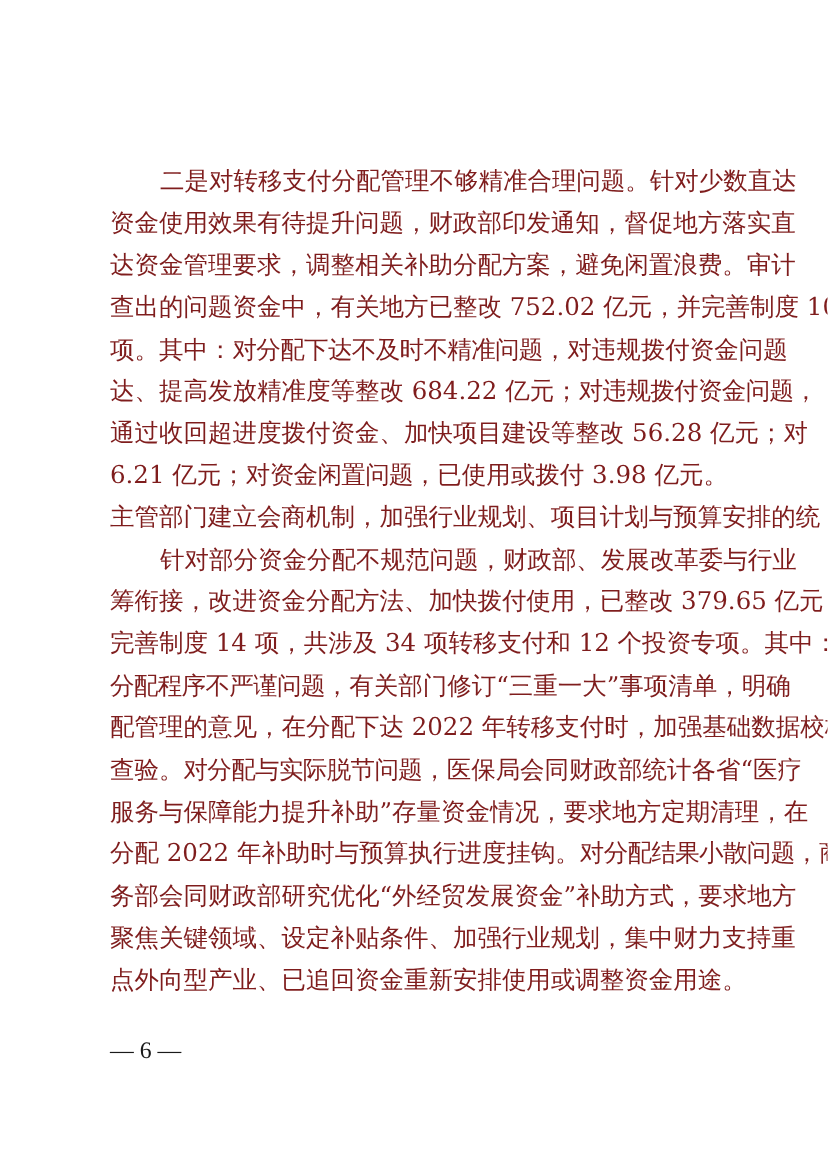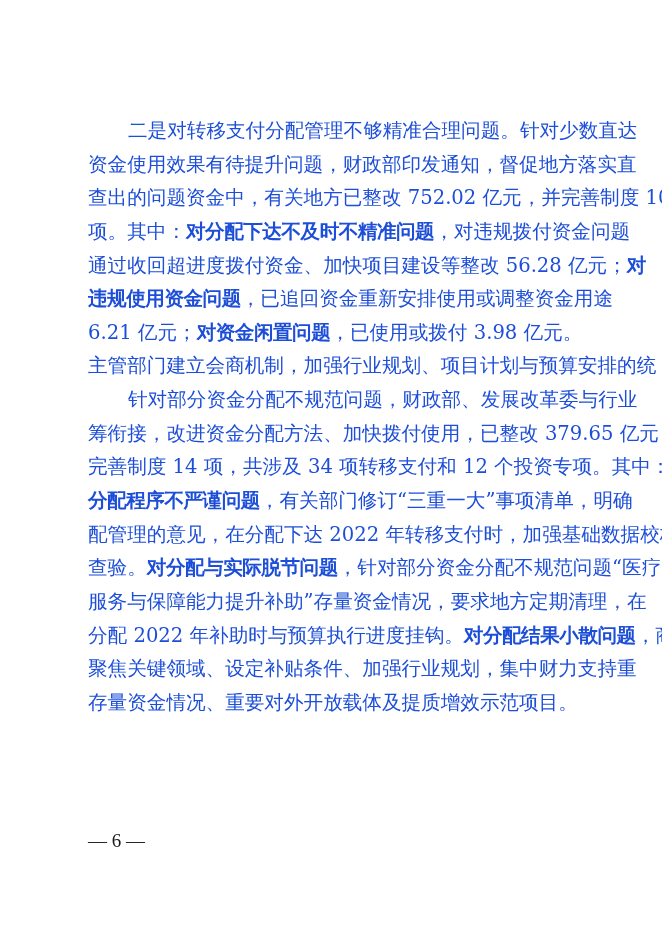--- a/index.html
+++ b/index.html
@@ -1,53 +1,55 @@
 <!DOCTYPE html>
 <html><head>
 <meta charset="utf-8">
 <style>
   html, body { margin:0; padding:0; background:#ffffff; }
   body { width:662px; height:936px; position:relative; overflow:hidden; }
   .page { position:absolute; left:0; top:0; width:662px; height:936px; background:#fff; }
   .text-block {
-    position:absolute; left:88px; top:114px; width:490px;
+    position:absolute; left:88px; top:128px; width:490px;
     font-family:"DejaVu Serif", "Liberation Serif", serif;
-    font-size:19.6px; line-height:33.65px; color:#1d4ed8;
+    font-size:19.6px; line-height:33.65px; color:#7f1d1d;
   }
   .line { display:block; white-space:nowrap; height:33.65px; text-align:justify; text-align-last:justify; }
   .line.last { text-align-last:left; }
   .line.indent { padding-left:40px; }
-  .b { font-family:"DejaVu Sans", "Liberation Sans", sans-serif; font-weight:bold; letter-spacing:-0.5px; }
+  .b { font-family:"DejaVu Sans", "Liberation Sans", sans-serif; font-weight:normal; letter-spacing:-0.5px; }
   .page-number {
     position:absolute; left:88px; top:830px;
     font-family:"Liberation Serif", serif; font-size:19px; color:#1a1a1a;
   }
 </style>
 </head>
 <body>
 
 <div class="page">
   <div class="text-block" id="text-block">
       <div>
         <span class="line indent"><span>二是对转移支付分配管理不够精准合理问题。针对少数直达</span></span>
         <span class="line"><span>资金使用效果有待提升问题，财政部印发通知，督促地方落实直</span></span>
+        <span class="line"><span>达资金管理要求，调整相关补助分配方案，避免闲置浪费。审计</span></span>
         <span class="line"><span>查出的问题资金中，有关地方已整改 752.02 亿元，并完善制度 10</span></span>
         <span class="line"><span>项。其中：</span><span class="b">对分配下达不及时不精准问题</span><span>，对违规拨付资金问题</span></span>
+        <span class="line"><span>达、提高发放精准度等整改 684.22 亿元；</span><span class="b">对违规拨付资金问题</span><span>，</span></span>
         <span class="line"><span>通过收回超进度拨付资金、加快项目建设等整改 56.28 亿元；</span><span class="b">对</span></span>
-        <span class="line"><span class="b">违规使用资金问题</span><span>，已追回资金重新安排使用或调整资金用途</span></span>
         <span class="line last"><span>6.21 亿元；</span><span class="b">对资金闲置问题</span><span>，已使用或拨付 3.98 亿元。</span></span>
       </div>
       <div>
         <span class="line"><span>主管部门建立会商机制，加强行业规划、项目计划与预算安排的统</span></span>
         <span class="line indent"><span>针对部分资金分配不规范问题，财政部、发展改革委与行业</span></span>
         <span class="line"><span>筹衔接，改进资金分配方法、加快拨付使用，已整改 379.65 亿元，</span></span>
         <span class="line"><span>完善制度 14 项，共涉及 34 项转移支付和 12 个投资专项。其中：</span></span>
         <span class="line"><span class="b">分配程序不严谨问题</span><span>，有关部门修订“三重一大”事项清单，明确</span></span>
         <span class="line"><span>配管理的意见，在分配下达 2022 年转移支付时，加强基础数据校核</span></span>
-        <span class="line"><span>查验。</span><span class="b">对分配与实际脱节问题</span><span>，针对部分资金分配不规范问题“医疗</span></span>
+        <span class="line"><span>查验。</span><span class="b">对分配与实际脱节问题</span><span>，医保局会同财政部统计各省“医疗</span></span>
         <span class="line"><span>服务与保障能力提升补助”存量资金情况，要求地方定期清理，在</span></span>
         <span class="line"><span>分配 2022 年补助时与预算执行进度挂钩。</span><span class="b">对分配结果小散问题</span><span>，商</span></span>
+        <span class="line"><span>务部会同财政部研究优化“外经贸发展资金”补助方式，要求地方</span></span>
         <span class="line"><span>聚焦关键领域、设定补贴条件、加强行业规划，集中财力支持重</span></span>
-        <span class="line last"><span>存量资金情况、重要对外开放载体及提质增效示范项目。</span></span>
+        <span class="line last"><span>点外向型产业、已追回资金重新安排使用或调整资金用途。</span></span>
       </div>
     </div>
   <div class="page-number">— 6 —</div>
 </div>
 
 </body></html>

